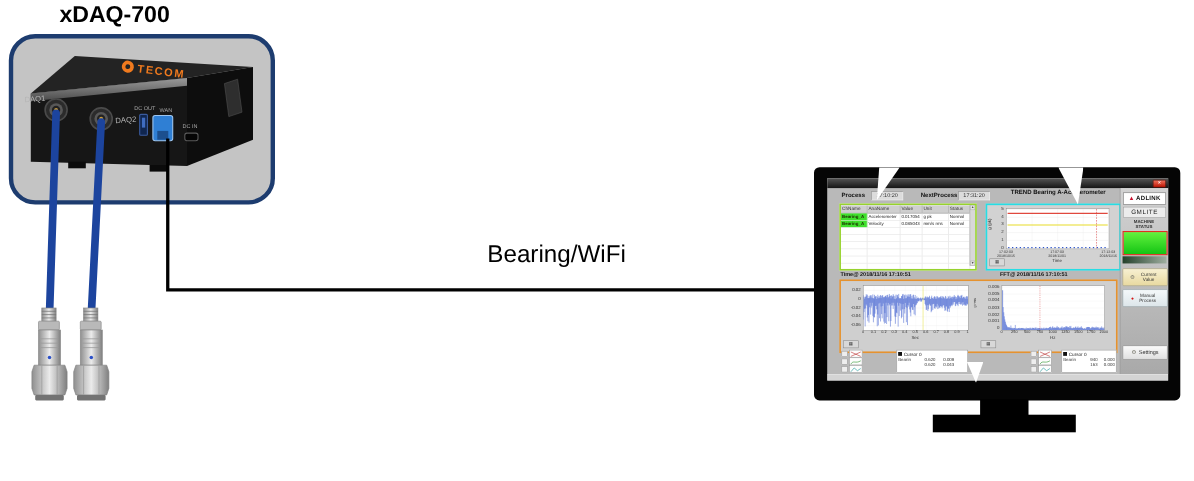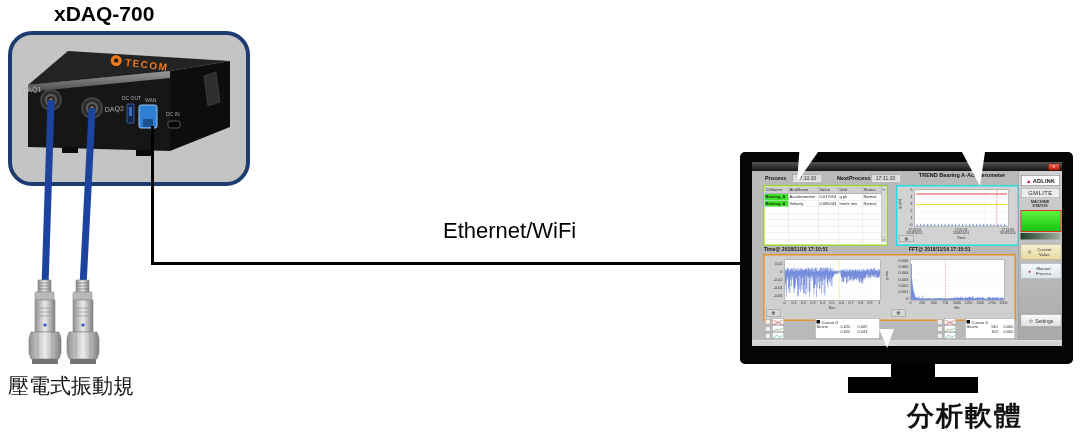--- a/index.html
+++ b/index.html
@@ -200,22 +200,21 @@
     <line x1="11" y1="29" x2="27" y2="29" stroke="#9a9a9a" stroke-width="0.7"></line>
     <line x1="11" y1="33" x2="27" y2="33" stroke="#9a9a9a" stroke-width="0.7"></line>
     <line x1="11" y1="37" x2="27" y2="37" stroke="#9a9a9a" stroke-width="0.7"></line>
     <circle cx="19" cy="46" r="1.6" fill="#2b50c8"></circle>
     <polygon points="5,53 33,53 35,59 35,74 33,80 5,80 3,74 3,59" fill="url(#metal)" stroke="#808080" stroke-width="0.6"></polygon>
     <line x1="12" y1="53" x2="12" y2="80" stroke="#9f9f9f" stroke-width="0.8"></line>
     <line x1="26" y1="53" x2="26" y2="80" stroke="#9f9f9f" stroke-width="0.8"></line>
     <rect x="6" y="80" width="26" height="5" rx="1" fill="#737373"></rect>
   </svg>
 
-  <div class="abs" id="sensors-label">壓電式振動規</div>
-  <div class="abs" id="connection-label">Ethernet/WiFi</div>
+  <div class="abs" id="connection-label">Bearing/WiFi</div>
 
   <div class="abs" id="monitor-frame"></div>
   <div class="abs" id="screen">
     <div class="abs" id="screen-scale">
 
       <div class="abs" id="titlebar">
         <div id="close-btn">✕</div>
       </div>
 
       <div class="abs small-label" style="left:26px;top:26px;">Process</div>
@@ -532,18 +531,17 @@
             <div class="lcell c0"></div>
             <div class="lcell c1">163</div>
             <div class="lcell c2">0.000</div>
           </div>
         </div>
       </div>
   </div>
 
   <div class="abs" id="stand-neck"></div>
   <div class="abs" id="stand-base"></div>
-  <div class="abs" id="monitor-label">分析軟體</div>
 
   <div class="abs callout" id="callout-1"></div>
   <div class="abs callout" id="callout-2"></div>
   <div class="abs callout" id="callout-3"></div>
 </div>
 
 </body></html>

